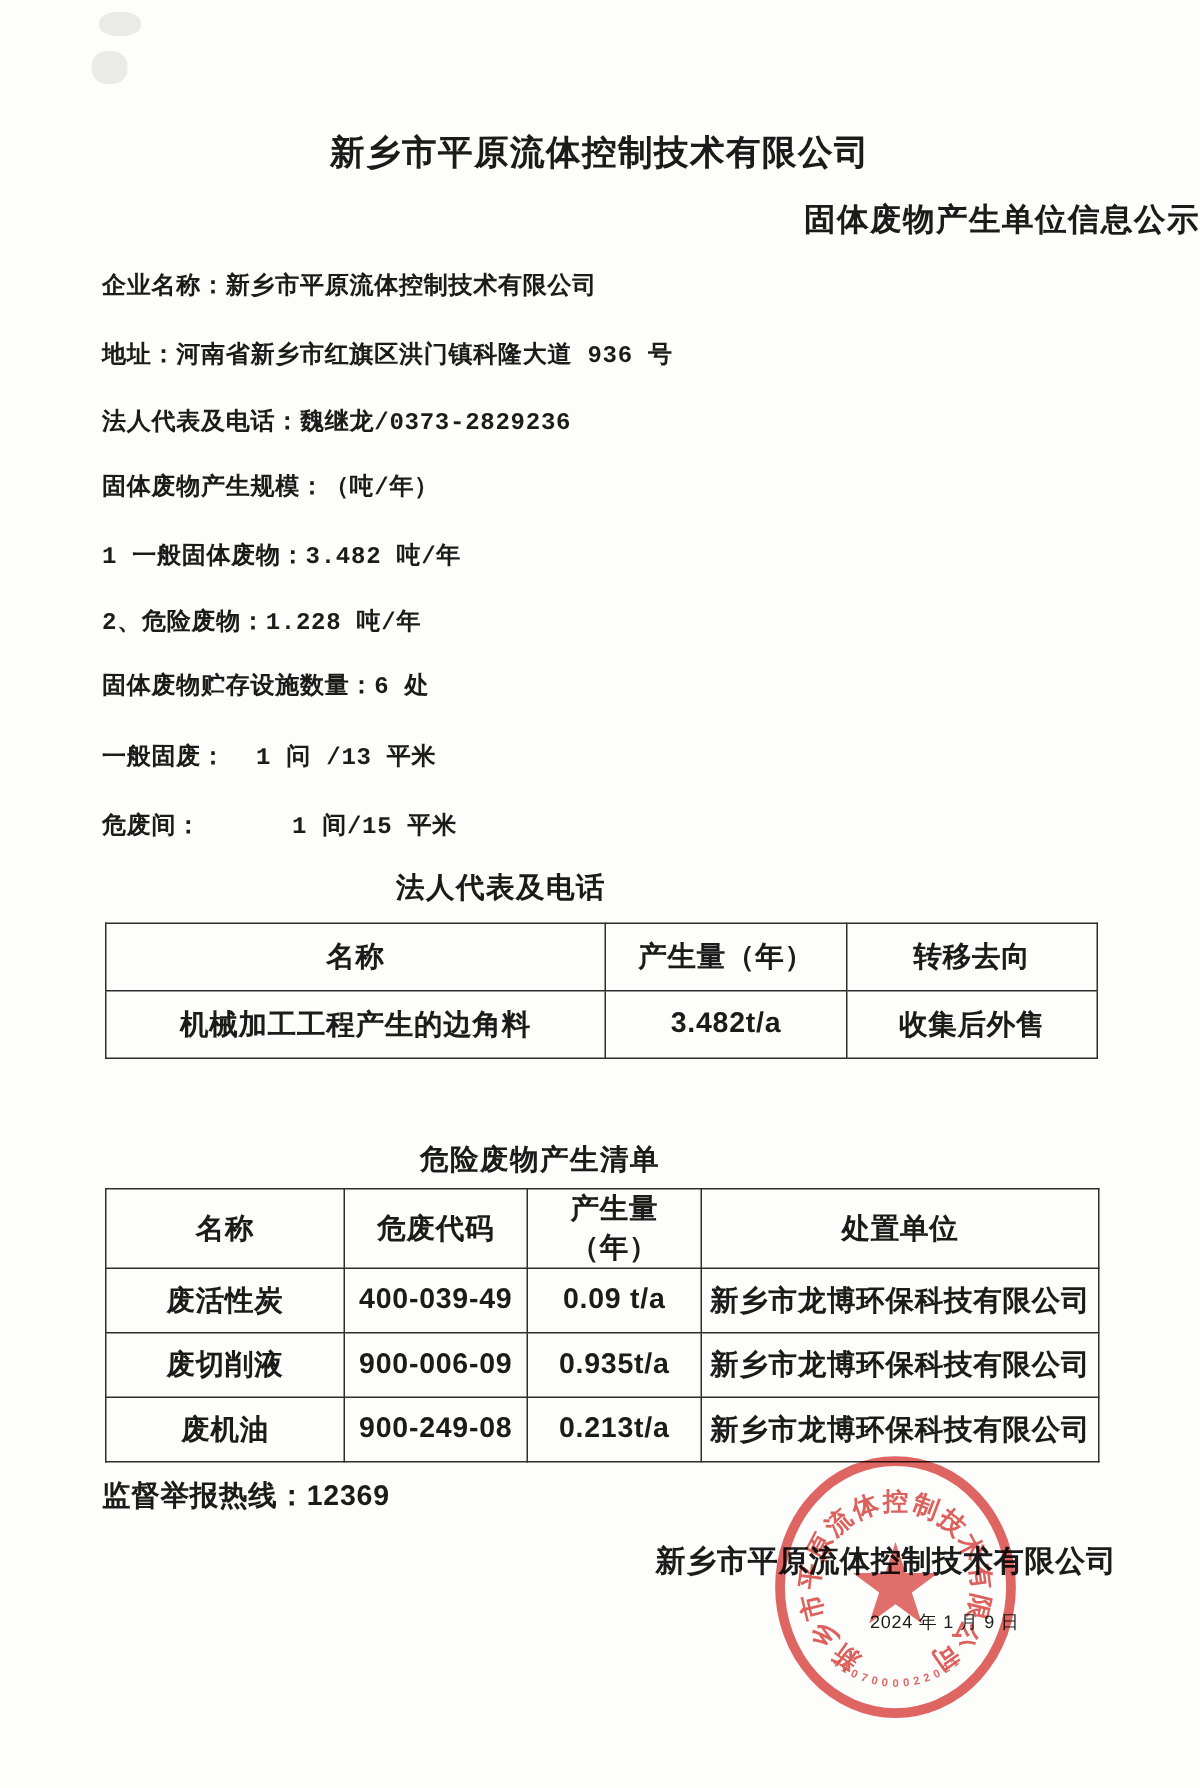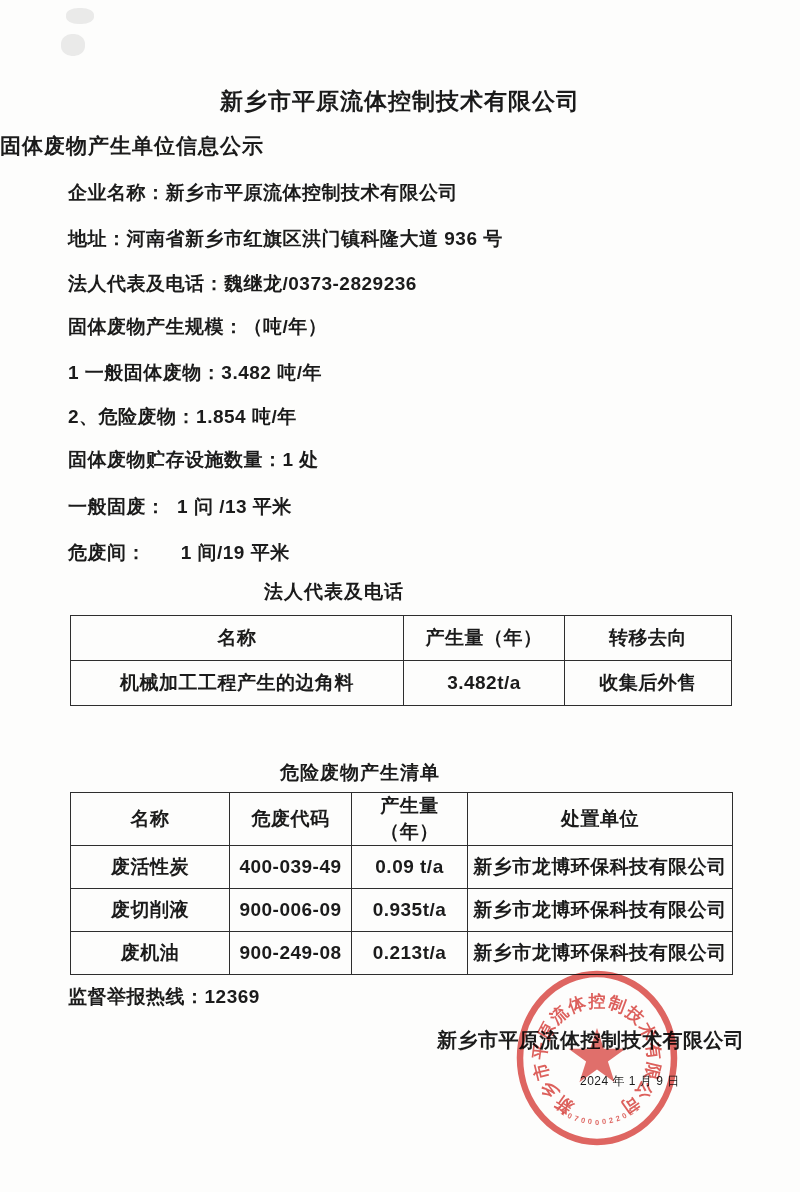--- a/index.html
+++ b/index.html
@@ -14,28 +14,29 @@
     padding-left:20px;
   }
   .abs{position:absolute;}
   .doc-title{
     top:86px;left:0;width:800px;
     text-align:center;
     font-size:23px;font-weight:700;letter-spacing:1px;
   }
   .doc-subtitle{
     top:132px;left:0;width:800px;
-    text-align:left;
+    text-align:right;
     font-size:21px;font-weight:700;letter-spacing:1px;
   }
   .info-line{
     left:68px;
-    font-size:19px;font-weight:600;
+    font-size:16px;font-weight:600;
     white-space:pre;
     letter-spacing:0.5px;
+    font-family:Liberation Mono, monospace;
   }
   .section-title{
     font-size:19px;font-weight:700;letter-spacing:1px;
   }
   table.doc-table{
     border-collapse:collapse;
     table-layout:fixed;
   }
   table.doc-table td{
     border:1.7px solid #2e2e2e;
@@ -95,24 +96,24 @@
   <div class="abs smudge" style="left:61px;top:34px;width:24px;height:22px;"></div>
 
   <div class="abs doc-title">新乡市平原流体控制技术有限公司</div>
   <div class="abs doc-subtitle">固体废物产生单位信息公示</div>
 
   <div class="abs info-line" style="top:180px">企业名称：新乡市平原流体控制技术有限公司</div>
   <div class="abs info-line" style="top:226px">地址：河南省新乡市红旗区洪门镇科隆大道 936 号</div>
   <div class="abs info-line" style="top:271px">法人代表及电话：魏继龙/0373-2829236</div>
   <div class="abs info-line" style="top:314px">固体废物产生规模：（吨/年）</div>
   <div class="abs info-line" style="top:360px">1 一般固体废物：3.482 吨/年</div>
-  <div class="abs info-line" style="top:404px">2、危险废物：1.854 吨/年</div>
-  <div class="abs info-line" style="top:447px">固体废物贮存设施数量：1 处</div>
+  <div class="abs info-line" style="top:404px">2、危险废物：1.228 吨/年</div>
+  <div class="abs info-line" style="top:447px">固体废物贮存设施数量：6 处</div>
   <div class="abs info-line" style="top:494px">一般固废：  1 问 /13 平米</div>
-  <div class="abs info-line" style="top:540px">危废间：      1 间/19 平米</div>
+  <div class="abs info-line" style="top:540px">危废间：      1 间/15 平米</div>
 
   <div class="abs section-title" style="left:264px;top:579px">法人代表及电话</div>
 
   <table class="abs doc-table" id="general-table">
     <colgroup>
         <col style="width:333px">
         <col style="width:161px">
         <col style="width:167px">
       </colgroup>
     <tbody>

